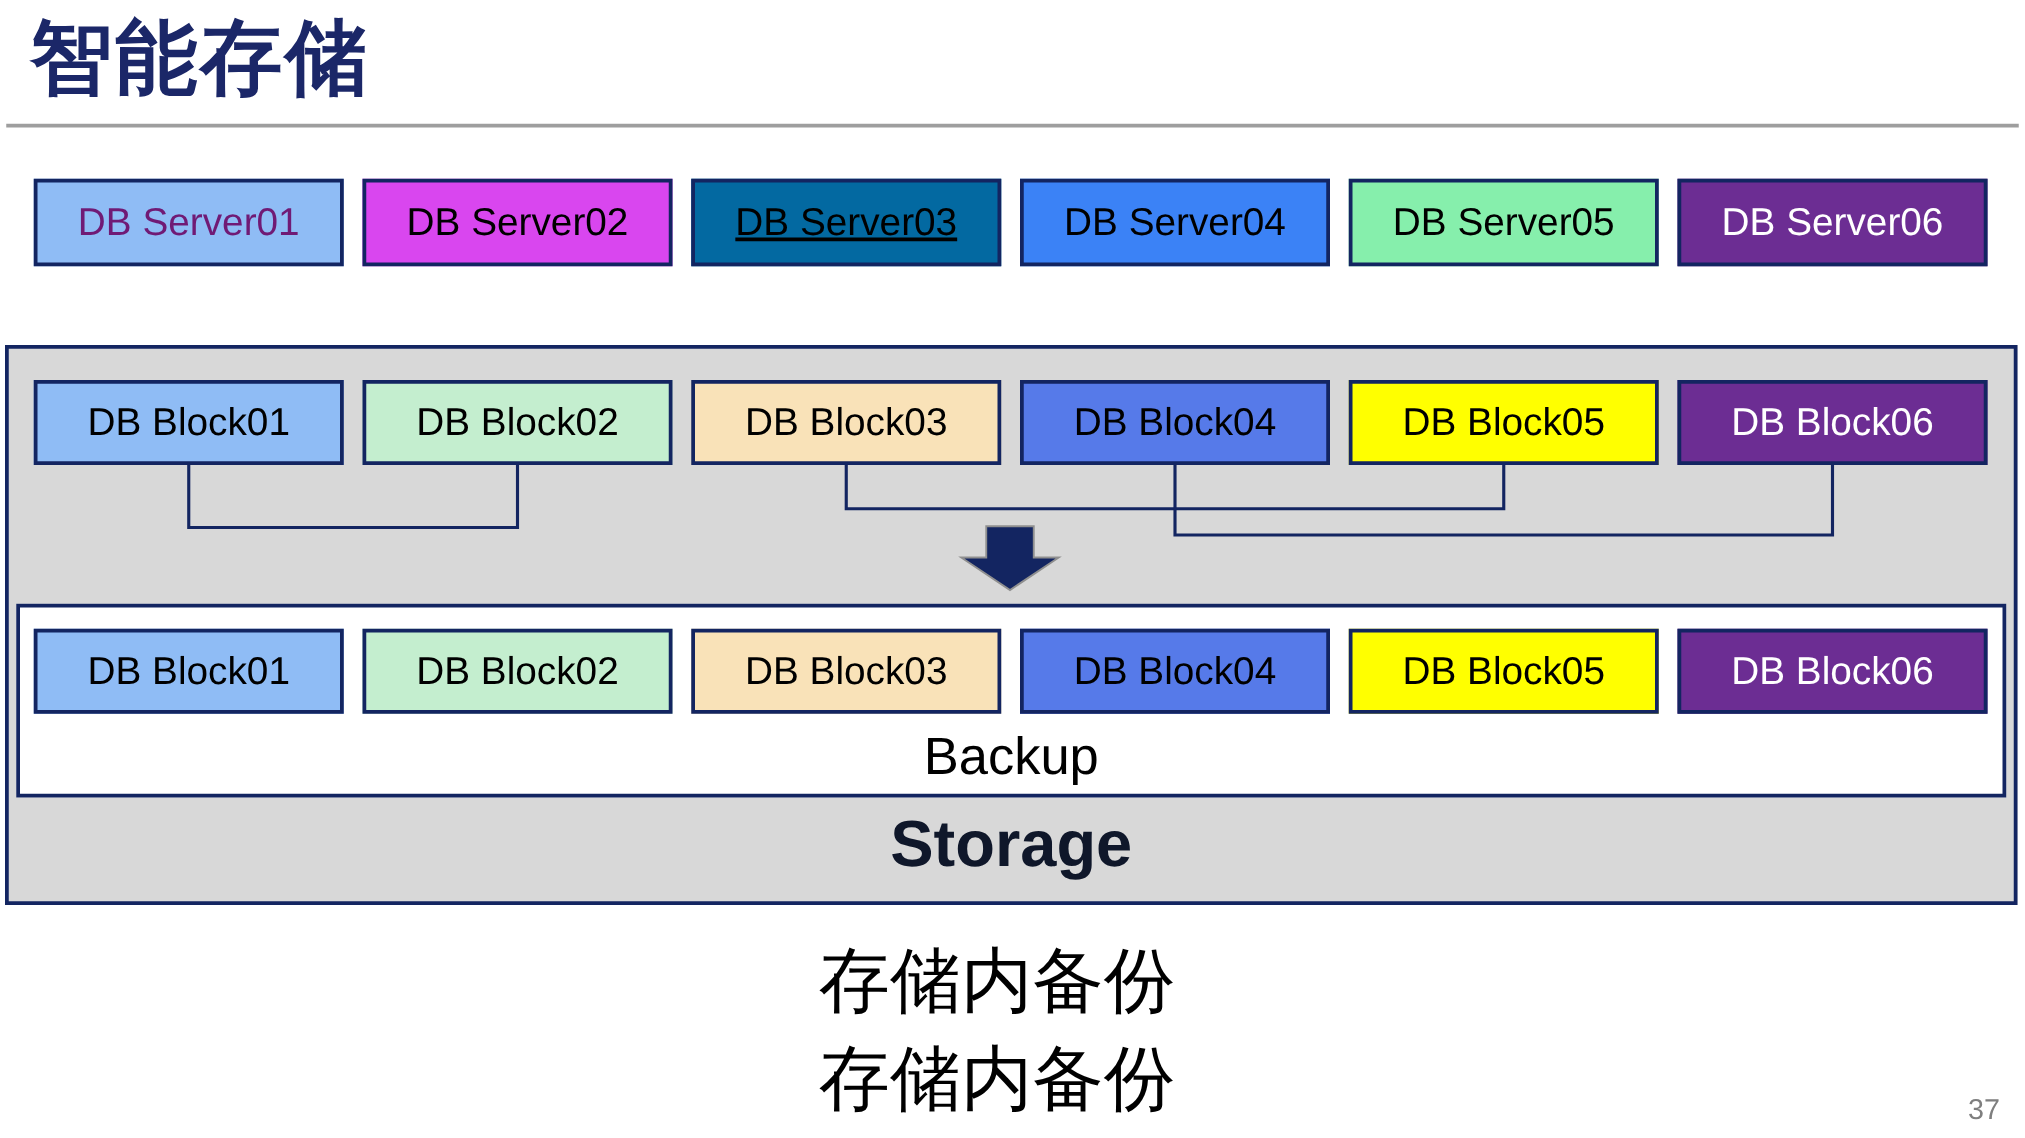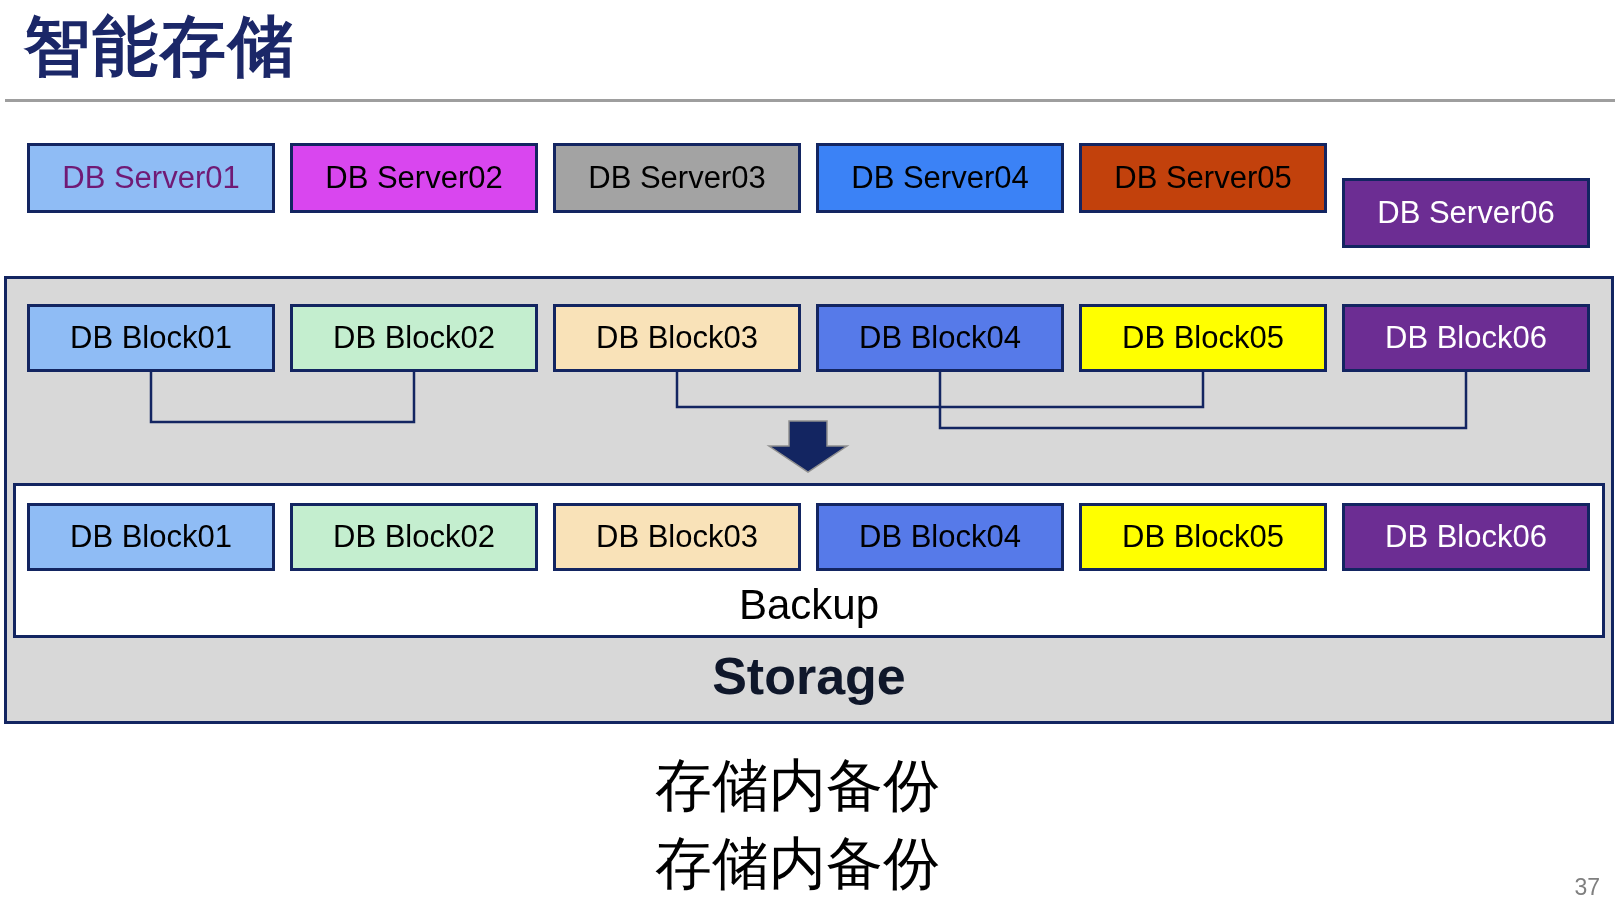--- a/index.html
+++ b/index.html
@@ -63,24 +63,24 @@
 <body>
 
 <div class="slide">
 
   <div class="title">智能存储</div>
   <div class="divider"></div>
 
   <div class="row row-servers">
       <div class="block" style="left: 27px; background: rgb(143, 188, 245); color: #701a75;">DB Server01</div>
       <div class="block" style="left: 290px; background: #d946ef; color: rgb(0, 0, 0);">DB Server02</div>
-      <div class="block" style="left: 553px; background: #a3a3a3; color: rgb(0, 0, 0);">DB Server03</div>
+      <div class="block" style="left: 553px; background: #0369a1; color: rgb(0, 0, 0); text-decoration: underline;">DB Server03</div>
       <div class="block" style="left: 816px; background: #3b82f6; color: rgb(0, 0, 0);">DB Server04</div>
-      <div class="block" style="left: 1079px; background: #c2410c; color: rgb(0, 0, 0);">DB Server05</div>
-      <div class="block" style="left: 1342px; background: rgb(108, 45, 147); color: rgb(255, 255, 255); margin-top: 35px;">DB Server06</div>
+      <div class="block" style="left: 1079px; background: #86efac; color: rgb(0, 0, 0);">DB Server05</div>
+      <div class="block" style="left: 1342px; background: rgb(108, 45, 147); color: rgb(255, 255, 255);">DB Server06</div>
     </div>
 
   <div class="gray-box"></div>
 
   <div class="row row-blocks-top">
       <div class="block" style="left: 27px; background: rgb(143, 188, 245); color: rgb(0, 0, 0);">DB Block01</div>
       <div class="block" style="left: 290px; background: rgb(196, 238, 207); color: rgb(0, 0, 0);">DB Block02</div>
       <div class="block" style="left: 553px; background: rgb(249, 226, 184); color: rgb(0, 0, 0);">DB Block03</div>
       <div class="block" style="left: 816px; background: rgb(86, 122, 233); color: rgb(0, 0, 0);">DB Block04</div>
       <div class="block" style="left: 1079px; background: rgb(255, 255, 0); color: rgb(0, 0, 0);">DB Block05</div>

